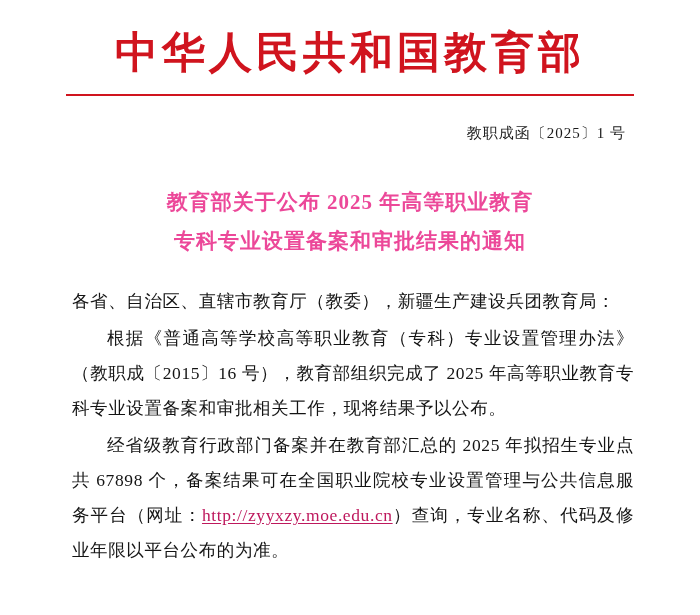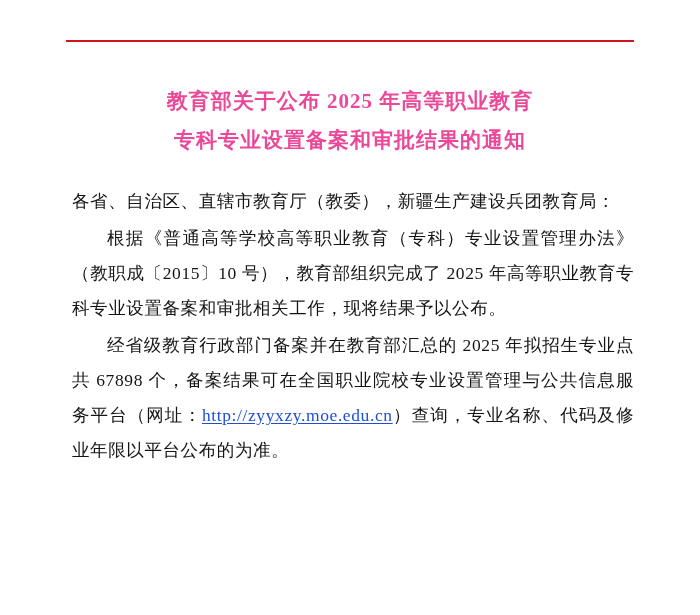--- a/index.html
+++ b/index.html
@@ -72,41 +72,43 @@
     color: #141414;
     margin-left: 6px;
   }
   .para {
     margin: 0 0 2px 0;
   }
   .para.indent {
     text-indent: 2em;
   }
   .link {
-    color: #1d4ed8;
+    color: #be185d;
     text-decoration: underline;
     text-underline-offset: 2px;
   }
 </style>
 </head>
 <body>
 
 <div class="page">
 
   <div class="masthead">
+    <div class="masthead-title">中华人民共和国教育部</div>
     <div class="masthead-rule"></div>
   </div>
 
+  <div class="doc-number">教职成函〔2025〕1 号</div>
 
   <div class="doc-title">
     <span class="line">教育部关于公布 2025 年高等职业教育</span>
     <span class="line">专科专业设置备案和审批结果的通知</span>
   </div>
 
   <div class="body-copy">
     <p class="para">各省、自治区、直辖市教育厅（教委），新疆生产建设兵团教育局：</p>
-    <p class="para indent">根据《普通高等学校高等职业教育（专科）专业设置管理办法》（教职成〔2015〕10 号），教育部组织完成了 2025 年高等职业教育专科专业设置备案和审批相关工作，现将结果予以公布。</p>
+    <p class="para indent">根据《普通高等学校高等职业教育（专科）专业设置管理办法》（教职成〔2015〕16 号），教育部组织完成了 2025 年高等职业教育专科专业设置备案和审批相关工作，现将结果予以公布。</p>
     <p class="para indent">
       <span>经省级教育行政部门备案并在教育部汇总的 2025 年拟招生专业点共 67898 个，备案结果可在全国职业院校专业设置管理与公共信息服务平台（网址：</span><a class="link" href="#">http://zyyxzy.moe.edu.cn</a><span>）查询，专业名称、代码及修业年限以平台公布的为准。</span>
     </p>
   </div>
 
 </div>
 
 </body></html>

